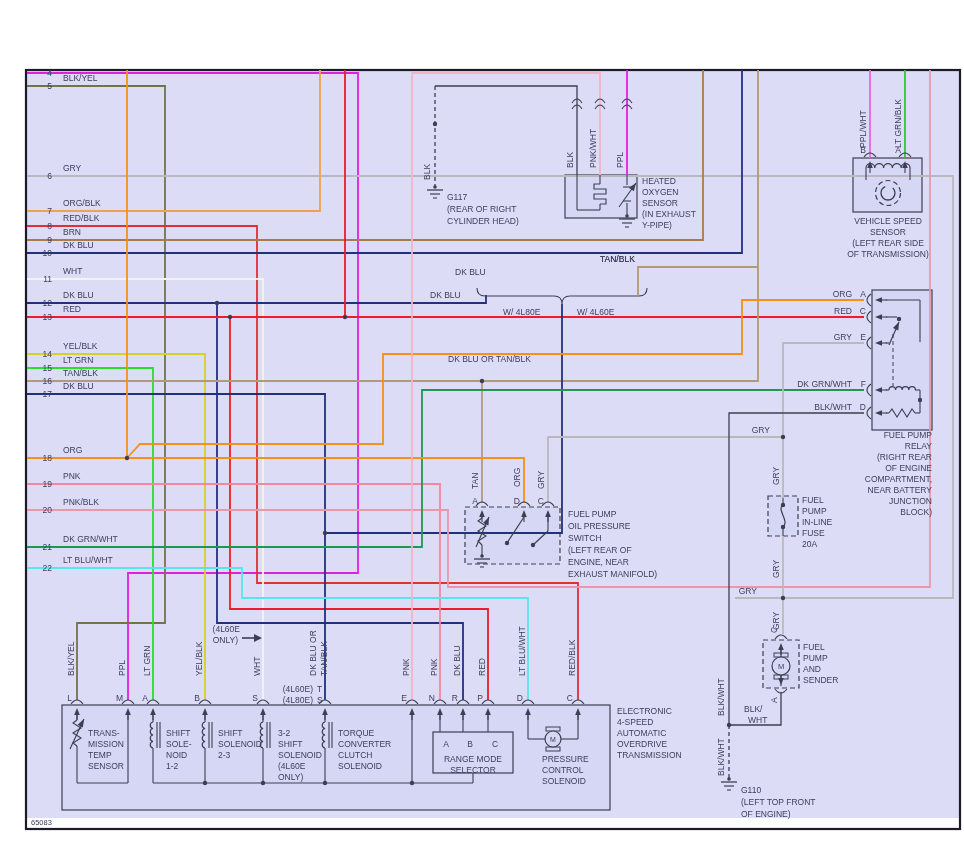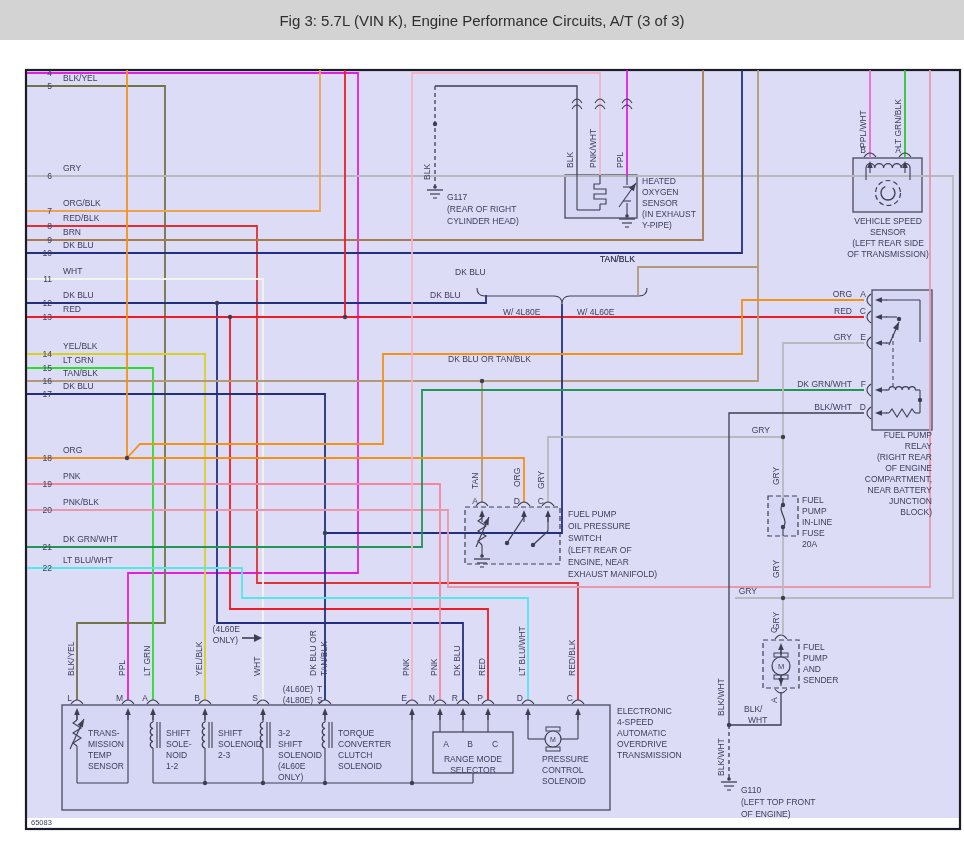--- a/index.html
+++ b/index.html
@@ -5,23 +5,20 @@
   html,body{margin:0;padding:0;background:#ffffff;font-family:"Liberation Sans",sans-serif;}
   #page{position:relative;width:964px;height:843px;background:#ffffff;overflow:hidden;}
   #titlebar{position:absolute;left:0;top:0;width:964px;height:40px;background:#d3d3d3;
     display:flex;align-items:center;justify-content:center;}
   #titlebar span{font-size:15px;color:#2e2e2e;}
   svg text{font-family:"Liberation Sans",sans-serif;fill:#3d3d5c;}
 </style>
 </head>
 <body>
 <div id="page">
-  <div id="titlebar">
-    <span>Fig 3: 5.7L (VIN K), Engine Performance Circuits, A/T (3 of 3)</span>
-  </div>
   <svg id="diagram" width="964" height="843" viewBox="0 0 964 843">
       <rect x="26" y="70" width="934" height="748" fill="#dcdcf6"></rect>
       <rect x="26" y="70" width="934" height="759" fill="none" stroke="#1c1c28" stroke-width="2.2"></rect>
       <g>
         <rect x="565" y="175" width="72" height="43" fill="#d5d7f4" stroke="#3e3e52" stroke-width="1.2" stroke-dasharray="none"></rect>
         <rect x="853" y="158" width="69" height="54" fill="#d5d7f4" stroke="#3e3e52" stroke-width="1.2" stroke-dasharray="none"></rect>
         <rect x="872" y="290" width="60" height="140" fill="#d5d7f4" stroke="#3e3e52" stroke-width="1.2" stroke-dasharray="none"></rect>
         <rect x="465" y="507" width="95" height="57" fill="#d5d7f4" stroke="#3e3e52" stroke-width="1.2" stroke-dasharray="5,3"></rect>
         <rect x="768" y="496" width="30" height="40" fill="#d5d7f4" stroke="#3e3e52" stroke-width="1.2" stroke-dasharray="5,3"></rect>
         <rect x="763" y="640" width="36" height="48" fill="#d5d7f4" stroke="#3e3e52" stroke-width="1.2" stroke-dasharray="5,3"></rect>

